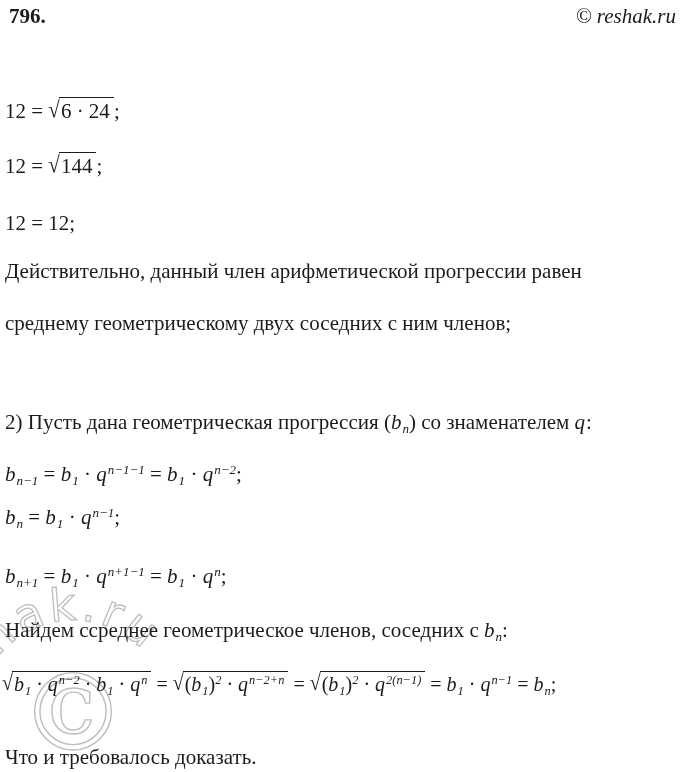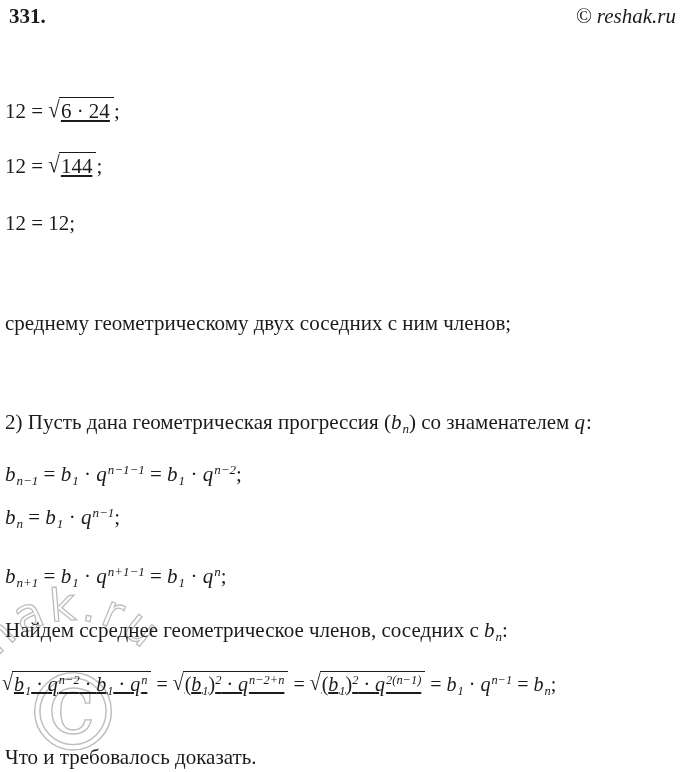--- a/index.html
+++ b/index.html
@@ -12,21 +12,21 @@
   .line{position:absolute;left:5px;white-space:nowrap;font-size:21px;line-height:1.25;}
   .problem-number{position:absolute;left:9px;top:4px;font-size:21px;font-weight:bold;}
   .copyright{position:absolute;right:8px;top:4px;font-size:21px;font-style:italic;}
   
   .mt{font-style:normal;}
   .mv{font-style:italic;padding:0 1px 0 0;}
   .ms{font-size:62%;font-style:italic;vertical-align:-0.32em;}
   .mp{font-size:62%;font-style:italic;vertical-align:0.55em;}
   .sqrt{display:inline-block;white-space:nowrap;}
   .rt{display:inline-block;transform:scaleY(1.12);transform-origin:bottom;margin-right:-1px;}
-  .uv{display:inline-block;border-top:1.6px solid #1b1b1b;padding:0 4px 0 2px;text-decoration:underline;}
+  .uv{display:inline-block;border-top:1.6px solid #1b1b1b;padding:0 4px 0 2px;}
   
   #l-intro{top:50px;}
   #l-eq1{top:97px;}
   #l-eq2{top:152px;}
   #l-eq3{top:210px;}
   #l-para1a{top:258px;}
   #l-para1b{top:310px;}
   #l-sec2{top:409px;text-align:right;}
   #l-eq4{top:461px;}
   #l-eq5{top:490px;margin-top:14px;}
@@ -48,26 +48,27 @@
     <defs>
       <path id="wm-arc" d="M 22 195 A 95 95 0 1 1 201 195"></path>
     </defs>
     <text class="wm-c" x="111" y="198" text-anchor="middle">©</text>
     <text class="wm-t">
       <textPath href="#wm-arc" startOffset="14">reshak.ru</textPath>
     </text>
   </svg>
 
   <div class="content">
-    <div class="problem-number">331.</div>
+    <div class="problem-number">796.</div>
     <div class="copyright">© reshak.ru</div>
 
     <div class="line" id="l-eq1"><span class="mt">12 = </span><span class="sqrt"><span class="rt">√</span><span class="uv"><span class="mt">6 · 24</span></span></span><span class="mt">;</span></div>
     <div class="line" id="l-eq2"><span class="mt">12 = </span><span class="sqrt"><span class="rt">√</span><span class="uv"><span class="mt">144</span></span></span><span class="mt">;</span></div>
     <div class="line" id="l-eq3"><span class="mt">12 = 12;</span></div>
+    <div class="line" id="l-para1a">Действительно, данный член арифметической прогрессии равен</div>
     <div class="line" id="l-para1b">среднему геометрическому двух соседних с ним членов;</div>
     <div class="line" id="l-sec2"><span class="mt">2) Пусть дана геометрическая прогрессия (</span><span class="mv">b</span><span class="ms">n</span><span class="mt">) со знаменателем </span><span class="mv">q</span><span class="mt">:</span></div>
     <div class="line" id="l-eq4"><span class="mv">b</span><span class="ms">n−1</span><span class="mt"> = </span><span class="mv">b</span><span class="ms">1</span><span class="mt"> · </span><span class="mv">q</span><span class="mp">n−1−1</span><span class="mt"> = </span><span class="mv">b</span><span class="ms">1</span><span class="mt"> · </span><span class="mv">q</span><span class="mp">n−2</span><span class="mt">;</span></div>
     <div class="line" id="l-eq5"><span class="mv">b</span><span class="ms">n</span><span class="mt"> = </span><span class="mv">b</span><span class="ms">1</span><span class="mt"> · </span><span class="mv">q</span><span class="mp">n−1</span><span class="mt">;</span></div>
     <div class="line" id="l-eq6"><span class="mv">b</span><span class="ms">n+1</span><span class="mt"> = </span><span class="mv">b</span><span class="ms">1</span><span class="mt"> · </span><span class="mv">q</span><span class="mp">n+1−1</span><span class="mt"> = </span><span class="mv">b</span><span class="ms">1</span><span class="mt"> · </span><span class="mv">q</span><span class="mp">n</span><span class="mt">;</span></div>
     <div class="line" id="l-find"><span class="mt">Найдем ссреднее геометрическое членов, соседних с </span><span class="mv">b</span><span class="ms">n</span><span class="mt">:</span></div>
     <div class="line" id="l-eq7"><span class="sqrt"><span class="rt">√</span><span class="uv"><span class="mv">b</span><span class="ms">1</span><span class="mt"> · </span><span class="mv">q</span><span class="mp">n−2</span><span class="mt"> · </span><span class="mv">b</span><span class="ms">1</span><span class="mt"> · </span><span class="mv">q</span><span class="mp">n</span></span></span><span class="mt"> = </span><span class="sqrt"><span class="rt">√</span><span class="uv"><span class="mt">(</span><span class="mv">b</span><span class="ms">1</span><span class="mt">)</span><span class="mp">2</span><span class="mt"> · </span><span class="mv">q</span><span class="mp">n−2+n</span></span></span><span class="mt"> = </span><span class="sqrt"><span class="rt">√</span><span class="uv"><span class="mt">(</span><span class="mv">b</span><span class="ms">1</span><span class="mt">)</span><span class="mp">2</span><span class="mt"> · </span><span class="mv">q</span><span class="mp">2(n−1)</span></span></span><span class="mt"> = </span><span class="mv">b</span><span class="ms">1</span><span class="mt"> · </span><span class="mv">q</span><span class="mp">n−1</span><span class="mt"> = </span><span class="mv">b</span><span class="ms">n</span><span class="mt">;</span></div>
     <div class="line" id="l-closing">Что и требовалось доказать.</div>
   </div>
 </div>

